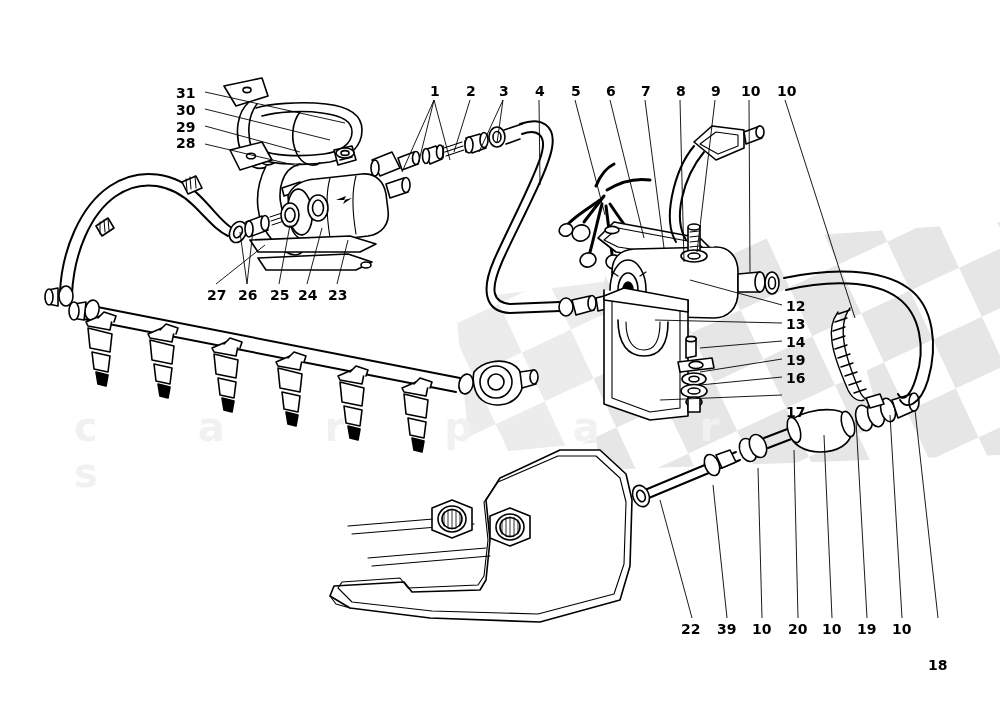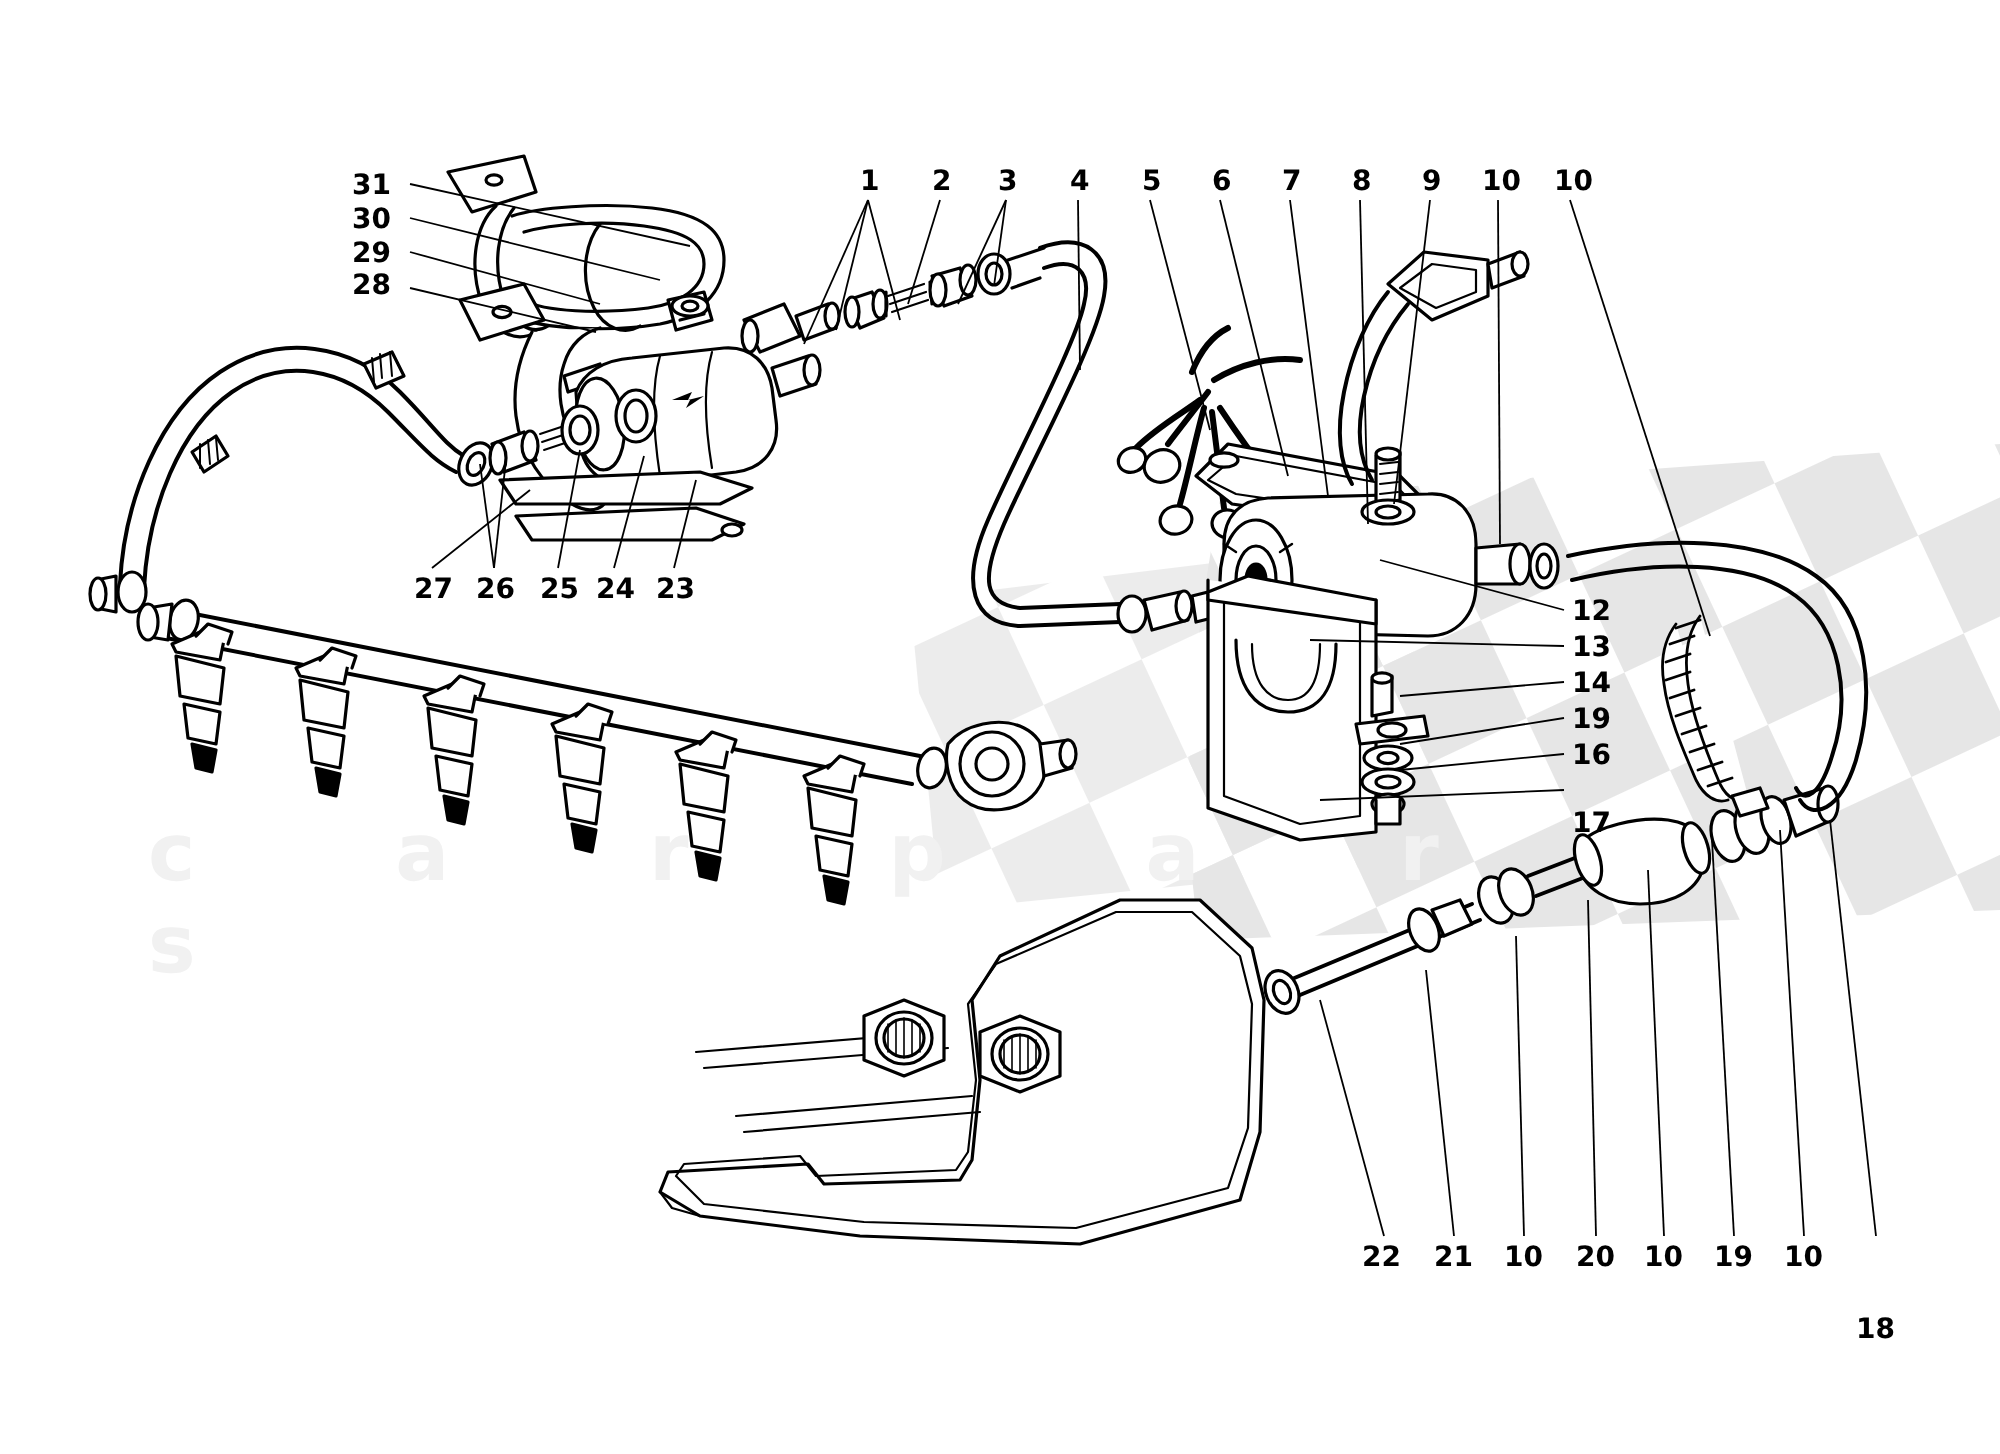--- a/index.html
+++ b/index.html
@@ -470,21 +470,21 @@
       <div class="label" style="left: 786px; top: 335px;">14</div>
       <div class="label" style="left: 786px; top: 353px;">19</div>
       <div class="label" style="left: 786px; top: 371px;">16</div>
       <div class="label" style="left: 786px; top: 389px; margin-top: 16px;">17</div>
       <div class="label" style="left: 207px; top: 288px;">27</div>
       <div class="label" style="left: 238px; top: 288px;">26</div>
       <div class="label" style="left: 270px; top: 288px;">25</div>
       <div class="label" style="left: 298px; top: 288px;">24</div>
       <div class="label" style="left: 328px; top: 288px;">23</div>
       <div class="label" style="left: 681px; top: 622px;">22</div>
-      <div class="label" style="left: 717px; top: 622px;">21</div>
+      <div class="label" style="left: 717px; top: 622px;">39</div>
       <div class="label" style="left: 752px; top: 622px;">10</div>
       <div class="label" style="left: 788px; top: 622px;">20</div>
       <div class="label" style="left: 822px; top: 622px;">10</div>
       <div class="label" style="left: 857px; top: 622px;">19</div>
       <div class="label" style="left: 892px; top: 622px;">10</div>
       <div class="label" style="left: 928px; top: 622px; margin-top: 36px;">18</div>
     </div>
 
 </div>
 

